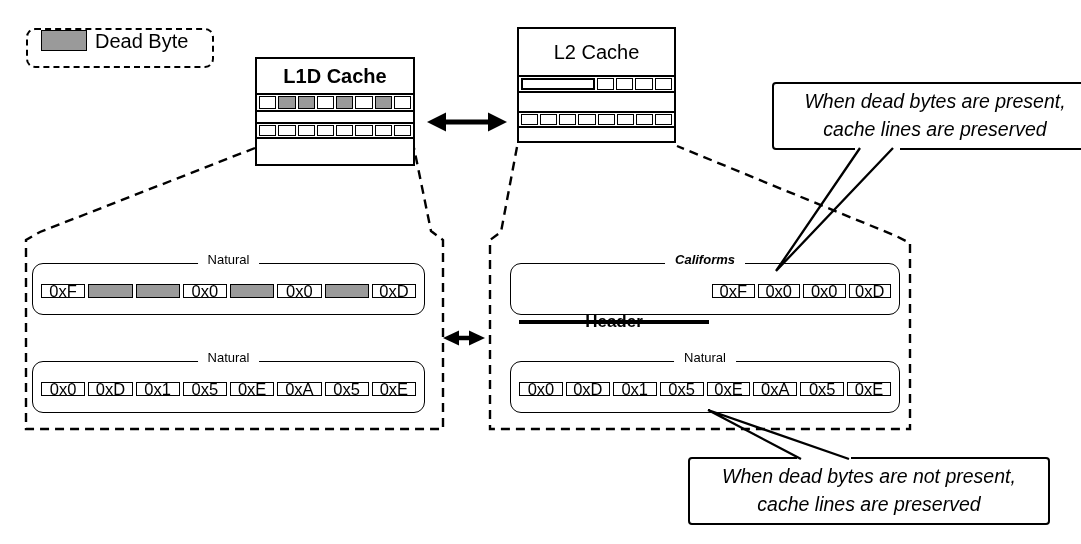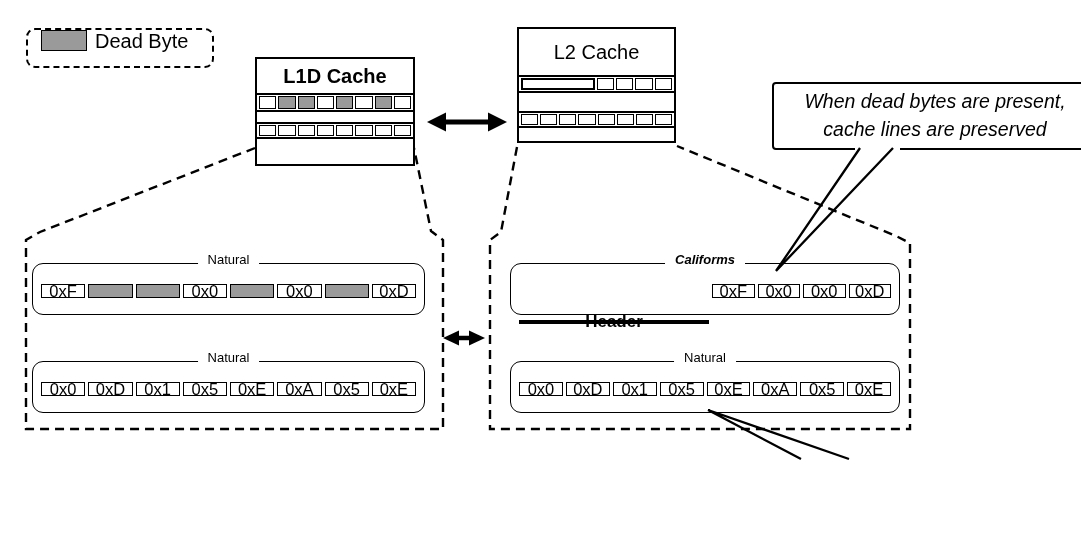--- a/index.html
+++ b/index.html
@@ -185,20 +185,24 @@
         <div class="cell">0xA</div>
         <div class="cell">0x5</div>
         <div class="cell">0xE</div>
       </div>
   </div>
 
   <div class="callout co-top">
     <div>When dead bytes are present,</div>
     <div>cache lines are preserved</div>
   </div>
+  <div class="callout co-bot">
+    <div>When dead bytes are not present,</div>
+    <div>cache lines are preserved</div>
+  </div>
 
   <svg class="layer overlay">
     <rect x="855" y="144" width="45" height="8" fill="#ffffff"></rect>
     <path class="ink-stroke" d="M860,148 L776,271 M893,148 L776,271" fill="none" stroke-width="2.3"></path>
     <rect x="797" y="454" width="54" height="8" fill="#ffffff"></rect>
     <path class="ink-stroke" d="M801,459 L708,410 M849,459 L708,410" fill="none" stroke-width="2.3"></path>
   </svg>
 
 </div>
 

